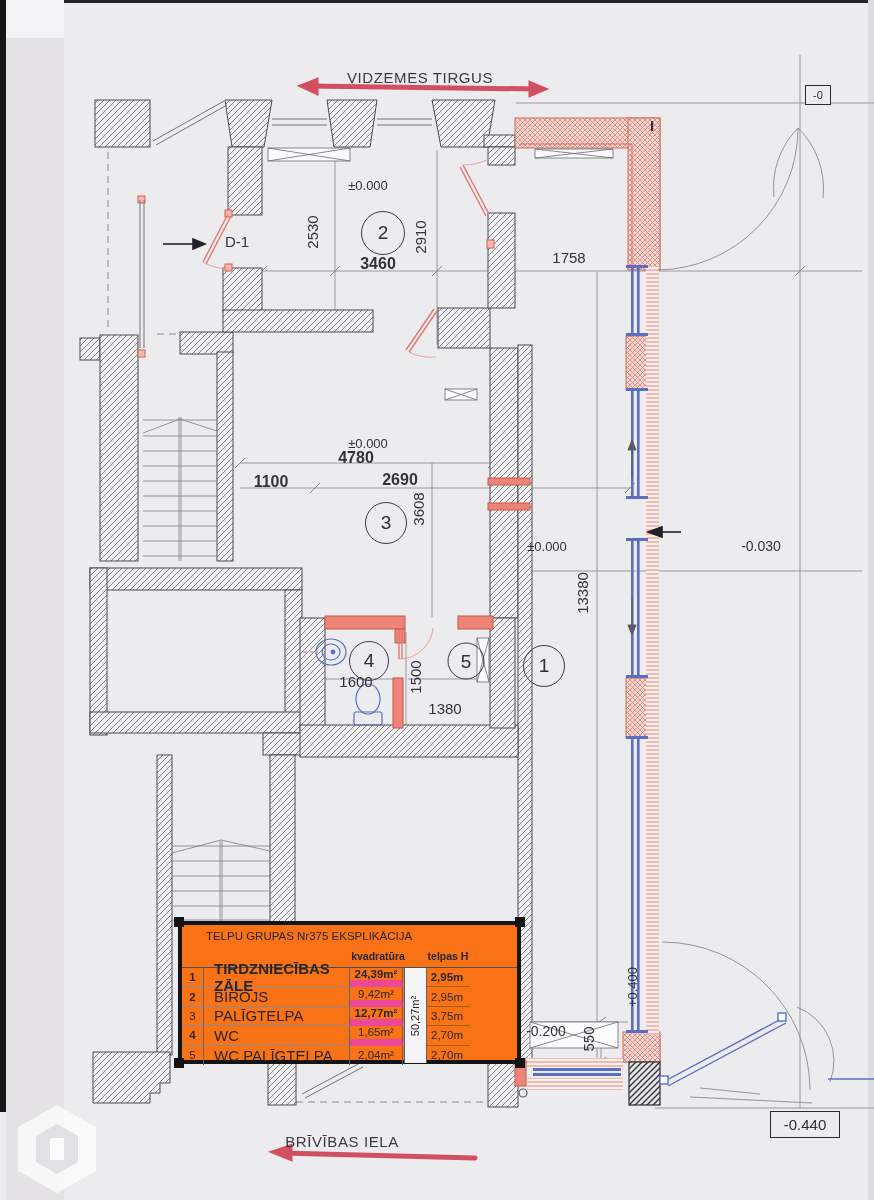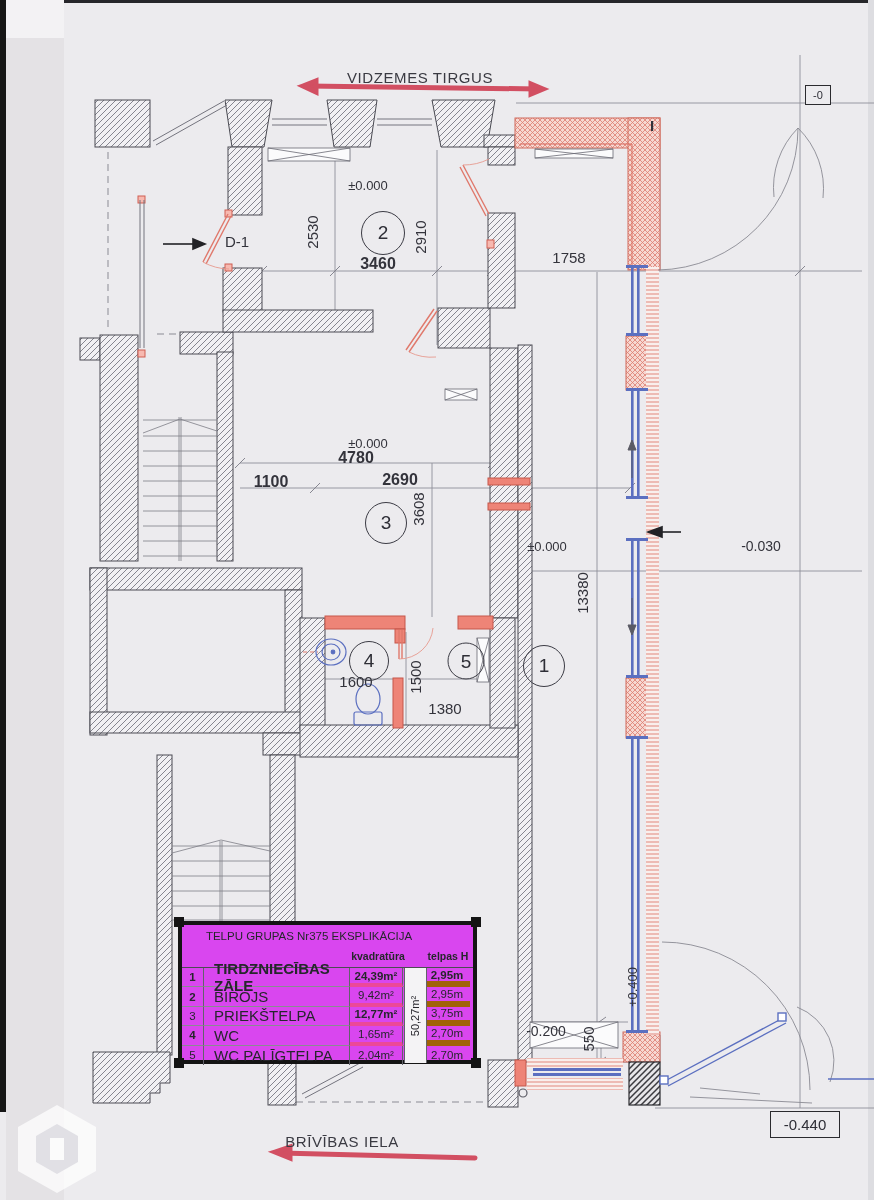--- a/index.html
+++ b/index.html
@@ -19,35 +19,35 @@
   .fs15{font-size:15px;} .fs16{font-size:16px;font-weight:bold;}
   .street{font-size:15px;letter-spacing:.6px;color:#3a3a42;margin-top:8px;}
   
   .roomc{position:absolute;transform:translate(-50%,-50%);border:1.4px solid #3c3c45;
          border-radius:50%;display:flex;align-items:center;justify-content:center;
          font-size:19px;color:#2e2e36;background:transparent;}
   
   .elevbox{position:absolute;border:1.6px solid #2a2a2e;display:flex;align-items:center;
            justify-content:center;background:#ecebee;}
   
-  .expl{position:absolute;left:178px;top:921px;width:299px;height:143px;
-        border:4px solid #141414;background:#d946ef;box-sizing:border-box;}
+  .expl{position:absolute;left:178px;top:921px;width:343px;height:143px;
+        border:4px solid #141414;background:#f97316;box-sizing:border-box;}
   .expl .bump{position:absolute;width:10px;height:10px;background:#141414;}
   .expl-head{position:relative;height:42px;border-bottom:1px solid #4c4c52;}
   .expl-title{position:absolute;left:12px;top:5px;width:230px;text-align:center;
               font-size:11.5px;color:#26262c;}
   .expl-colh{position:absolute;top:25px;font-size:10.5px;font-weight:bold;color:#26262c;text-align:center;}
   .expl-rows{position:relative;}
   .erow{display:flex;height:19.4px;align-items:center;font-size:11.5px;color:#26262c;}
   .erow > div{box-sizing:border-box;height:100%;display:flex;align-items:center;}
   .c-no{width:22px;justify-content:center;border-right:1px solid #62626a;border-bottom:1px solid #8a8a92;}
   .c-name{width:146px;padding-left:10px;border-right:1px solid #62626a;border-bottom:1px solid #8a8a92;font-size:15px;}
-  .c-area{width:53px;justify-content:center;border-right:1px solid #62626a;border-bottom:4px solid #ec4899;}
+  .c-area{width:53px;justify-content:center;border-right:1px solid #62626a;border-bottom:7px solid #ec4899;}
   .c-tot{width:21px;border-bottom:1px solid #8a8a92;}
-  .c-h{width:46px;justify-content:center;border-bottom:6px solid #a16207;}
+  .c-h{width:46px;justify-content:center;border-bottom:1px solid #a16207;}
   .erow:last-child > div{border-bottom:none;}
   .b{font-weight:bold;}
   .total-cell{position:absolute;left:222px;top:43px;width:21px;height:95px;background:#f4f3f5;
               border-left:1px solid #62626a;border-right:1px solid #62626a;
               display:flex;align-items:center;justify-content:center;}
   .total-cell span{transform:rotate(-90deg);font-size:11px;white-space:nowrap;color:#26262c;}
   
   .wm{position:absolute;left:10px;top:1102px;width:330px;height:95px;pointer-events:none;}
   .wm-text{position:absolute;left:92px;top:18px;font-size:46px;font-weight:bold;
            letter-spacing:10px;color:rgba(255,255,255,0.78);}
@@ -386,21 +386,21 @@
       </div>
       <div class="erow">
         <div class="c-no b">2</div>
         <div class="c-name">BIROJS</div>
         <div class="c-area">9,42m²</div>
         <div class="c-tot"></div>
         <div class="c-h">2,95m</div>
       </div>
       <div class="erow">
         <div class="c-no">3</div>
-        <div class="c-name">PRIEKŠTELPA</div>
+        <div class="c-name">PALĪGTELPA</div>
         <div class="c-area b">12,77m²</div>
         <div class="c-tot"></div>
         <div class="c-h">3,75m</div>
       </div>
       <div class="erow">
         <div class="c-no b">4</div>
         <div class="c-name">WC</div>
         <div class="c-area">1,65m²</div>
         <div class="c-tot"></div>
         <div class="c-h">2,70m</div>

